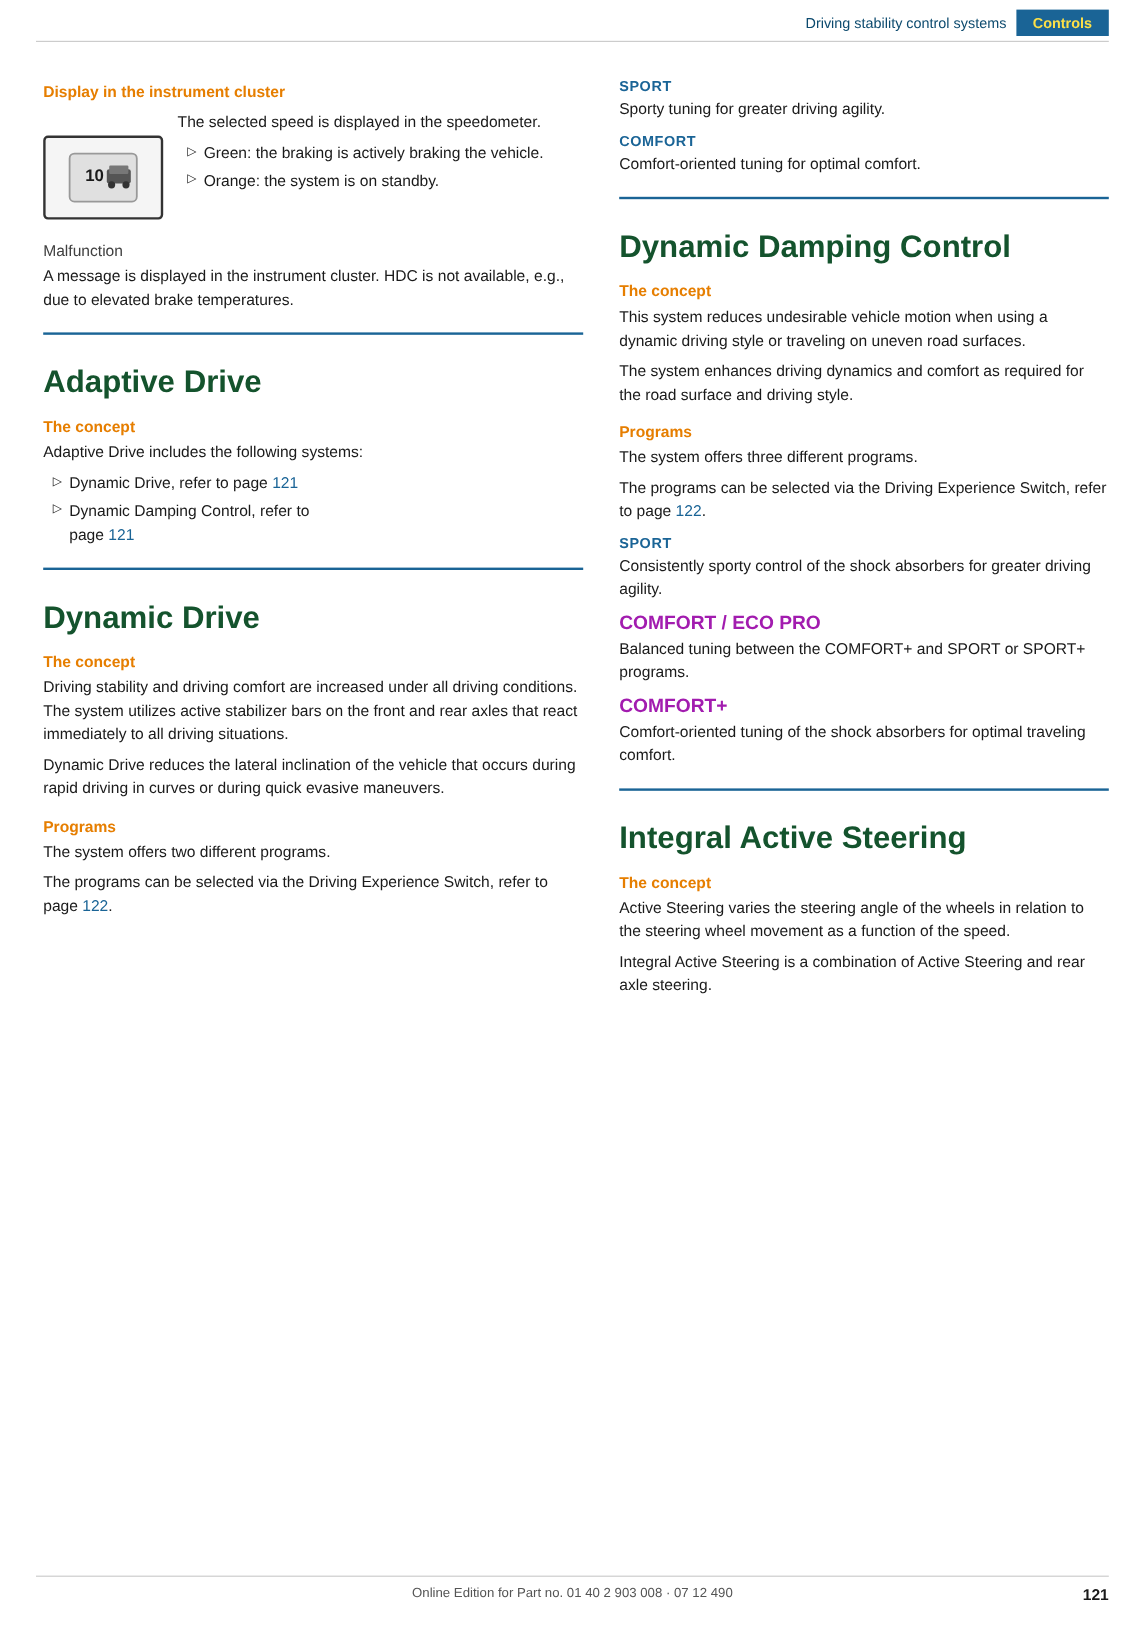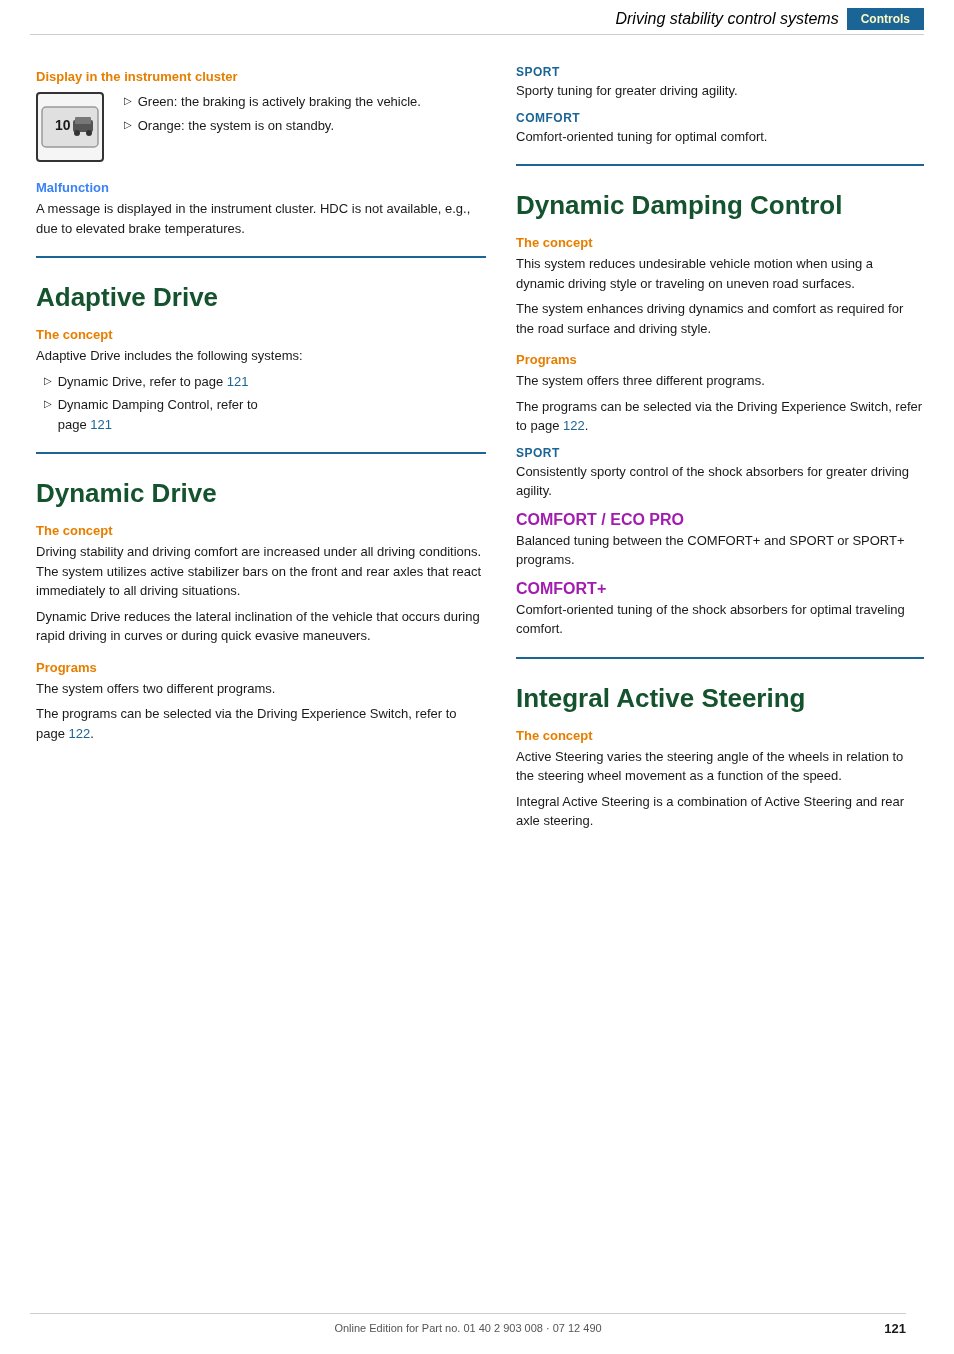--- a/index.html
+++ b/index.html
@@ -20,24 +20,23 @@
     
     .page-header {
       display: flex;
       justify-content: flex-end;
       align-items: center;
       border-bottom: 1px solid #ccc;
       padding: 8px 0 4px 0;
       margin: 0 30px;
     }
     .header-title {
-      color: #000000;
-      font-size: 16px;
+      color: #0c4a6e;
+      font-size: 12px;
       margin-right: 8px;
-      font-style: italic;
     }
 
     
     .content {
       display: flex;
       padding: 20px 30px 40px 36px;
       gap: 30px;
     }
     .left-col {
       flex: 0 0 450px;
@@ -113,30 +112,31 @@
 
     
     .display-section {
       display: flex;
       align-items: flex-start;
       gap: 12px;
       margin-top: 8px;
       margin-bottom: 10px;
     }
     .instrument-icon {
-      width: 68px;
+      width: 100px;
       height: 70px;
       border: 2px solid #333;
       border-radius: 4px;
       background: #f5f5f5;
       display: flex;
       align-items: center;
       justify-content: center;
       flex-shrink: 0;
       position: relative;
+      margin-top: 21px;
     }
     .instrument-icon svg {
       width: 60px;
       height: 50px;
     }
     .display-text-area {
       flex: 1;
     }
 
     
@@ -144,50 +144,50 @@
       border: none;
       border-top: 2px solid #1a6496;
       margin: 18px 0 4px 0;
     }
 
     
     .page-footer {
       position: absolute;
       bottom: 20px;
       left: 0;
-      right: 18px;
+      right: 0;
       display: flex;
       justify-content: center;
       align-items: center;
       border-top: 1px solid #ccc;
       padding-top: 8px;
       margin: 0 30px;
       font-size: 11px;
       color: #555;
     }
     .page-number {
       position: absolute;
       right: 0;
       font-size: 13px;
       font-weight: bold;
       color: #1a1a1a;
     }
 
     .malfunction-heading {
       font-size: 13px;
-      font-weight: bold;
-      color: #3b82f6;
+      font-weight: normal;
+      color: #404040;
       margin-top: 18px;
       margin-bottom: 4px;
     }
 
     
     .controls-tab {
       background: #1a6496;
-      color: #fef9c3;
+      color: #fde047;
       font-size: 12px;
       font-weight: bold;
       padding: 4px 14px;
     }
   </style>
 </head>
 <body>
 
 <div class="page-header">
   <span class="header-title">Driving stability control systems</span>
@@ -209,20 +209,21 @@
 
             <text x="15" y="28" font-size="14" font-weight="bold" fill="#1a1a1a" font-family="Arial">10</text>
 
             <rect x="33" y="18" width="20" height="12" rx="2" fill="#555"></rect>
             <rect x="35" y="15" width="16" height="7" rx="1" fill="#777"></rect>
             <circle cx="37" cy="31" r="3" fill="#333"></circle>
             <circle cx="49" cy="31" r="3" fill="#333"></circle>
           </svg>
         </div>
         <div class="display-text-area">
+          <p class="body-text">The selected speed is displayed in the speedometer.</p>
           <div class="bullet-item">
             <span class="bullet-arrow">▷</span>
             <span class="bullet-text">Green: the braking is actively braking the vehicle.</span>
           </div>
           <div class="bullet-item">
             <span class="bullet-arrow">▷</span>
             <span class="bullet-text">Orange: the system is on standby.</span>
           </div>
         </div>
       </div>

